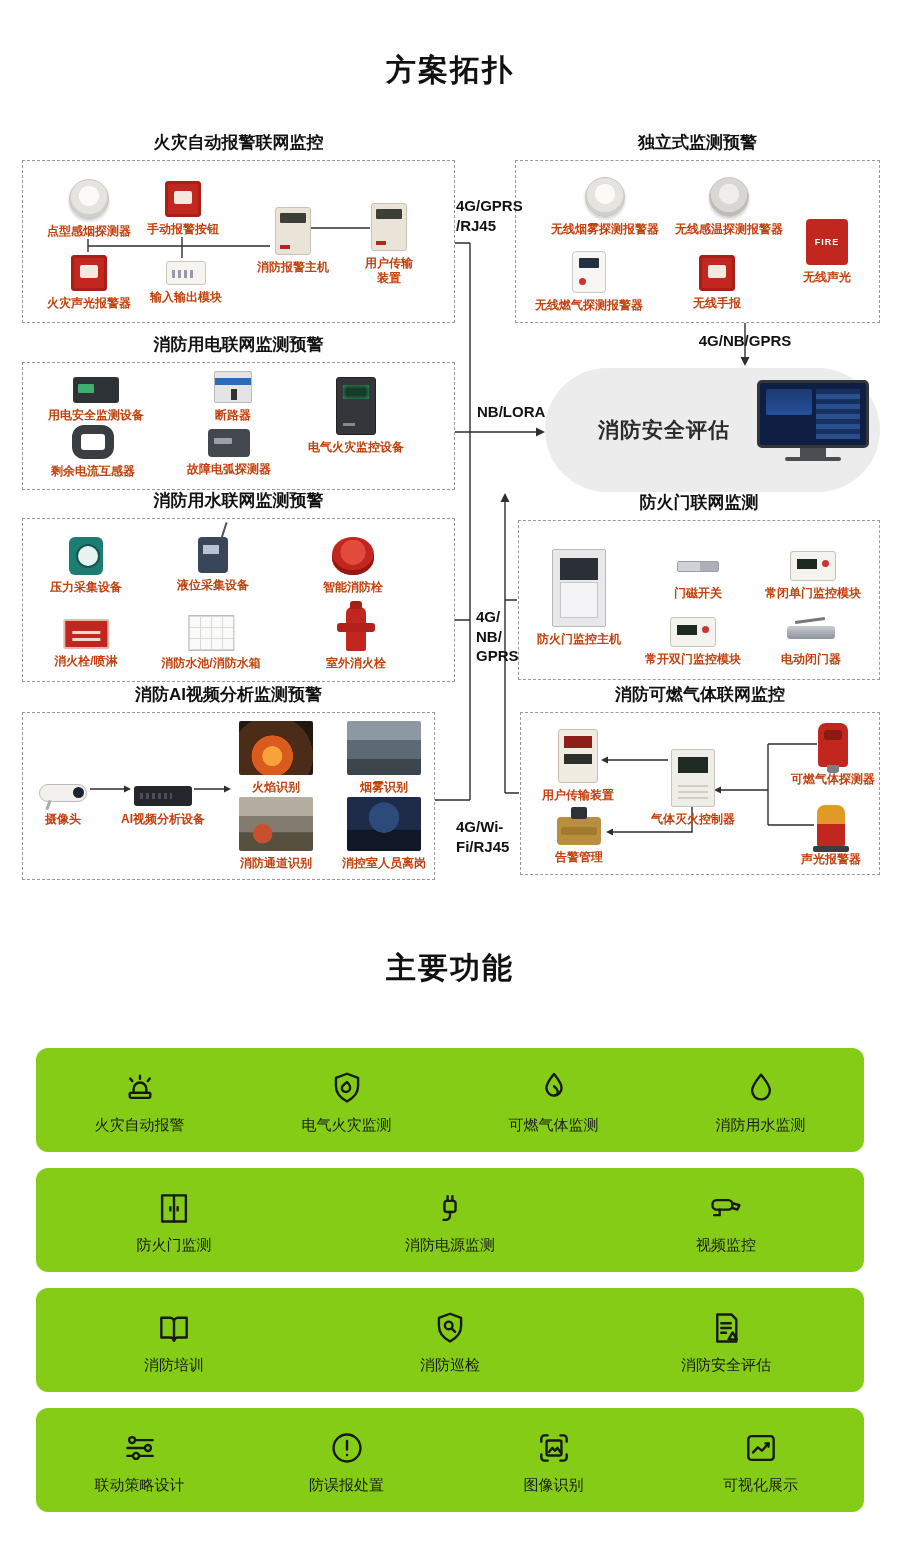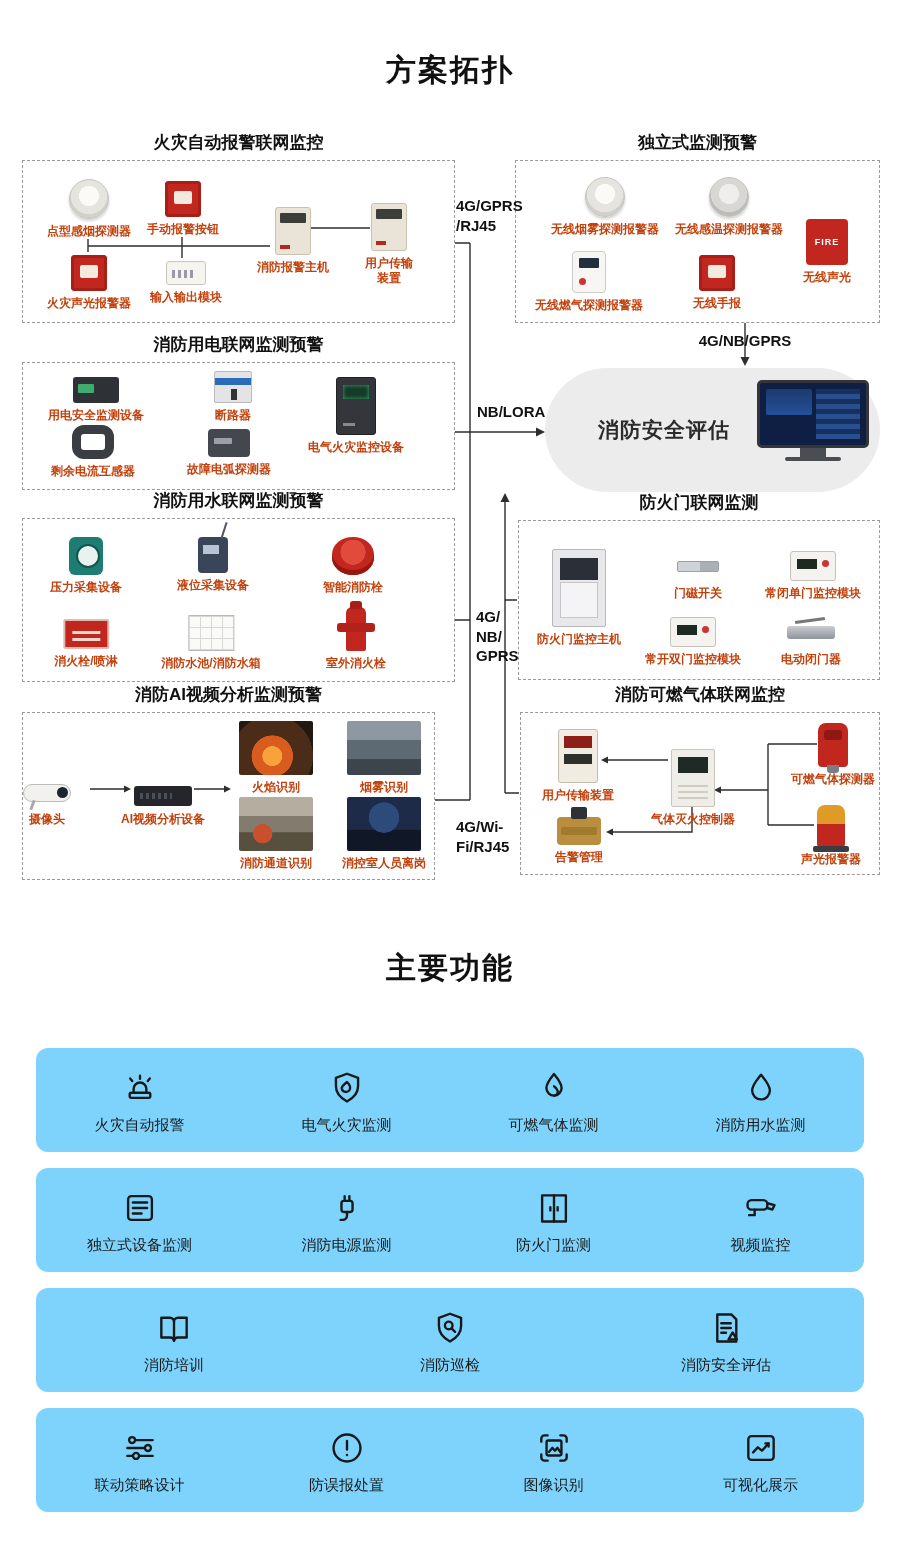--- a/index.html
+++ b/index.html
@@ -88,21 +88,21 @@
   .dv-beacon::after{content:"";position:absolute;left:-4px;bottom:-5px;width:36px;height:6px;background:#3a3d42;border-radius:2px}
   .linklbl{position:absolute;font-size:15px;font-weight:700;color:#111;line-height:1.3;z-index:3}
   .platform{position:absolute;left:545px;top:368px;width:335px;height:124px;background:#ececec;border-radius:62px;z-index:2}
   .platform .plabel{position:absolute;left:26px;top:0;height:100%;width:186px;display:flex;align-items:center;justify-content:center;font-size:21px;font-weight:700;color:#2b2b2b;letter-spacing:1px}
   .monitor{position:absolute;left:212px;top:12px;width:112px}
   .monitor .scr{width:112px;height:68px;background:#0f1f43;border:3px solid #33353a;border-radius:5px;position:relative;overflow:hidden}
   .monitor .scr::before{content:"";position:absolute;left:6px;top:6px;width:46px;height:26px;background:linear-gradient(180deg,#1c3a6e,#25509b);border-radius:2px}
   .monitor .scr::after{content:"";position:absolute;right:6px;top:6px;width:44px;height:50px;background:repeating-linear-gradient(0deg,#2a4f8f 0 5px,#16305f 5px 10px)}
   .monitor .stand{width:26px;height:9px;background:#4a4d52;margin:0 auto}
   .monitor .base{width:56px;height:4px;background:#4a4d52;margin:0 auto;border-radius:2px}
-  .frow{position:absolute;left:36px;width:828px;height:104px;background:#7dd3fc;border-radius:12px;display:flex}
+  .frow{position:absolute;left:36px;width:828px;height:104px;background:#84cc16;border-radius:12px;display:flex}
   .fcell{flex:1;display:flex;flex-direction:column;align-items:center;justify-content:center;gap:9px;padding-top:4px}
   .fic svg{width:38px;height:38px;fill:none;stroke:#17181a;stroke-width:1.5;stroke-linecap:round;stroke-linejoin:round;display:block}
   .flabel{font-size:15px;color:#1a1a1a}
 </style>
 </head>
 <body>
 
 <div class="page">
 
   <div class="main-title" style="top:50px">方案拓扑</div>
@@ -258,21 +258,21 @@
     <div class="ti" style="left:292px;top:96px">
       <div class="vslot" style="height:30px">
           <div class="dvc dv-closer"></div>
         </div>
       <div class="lbl">电动闭门器</div>
     </div>
   </div>
 
   <div class="tbox" style="left:22px;top:712px;width:413px;height:168px">
     <div class="tbox-title">消防AI视频分析监测预警</div>
-    <div class="ti" style="left:24px;top:66px">
+    <div class="ti" style="left:40px;top:66px">
       <div class="vslot" style="height:28px">
           <div class="dvc dv-camera"></div>
         </div>
       <div class="lbl">摄像头</div>
     </div>
     <div class="ti" style="left:140px;top:72px">
       <div class="vslot" style="height:22px">
           <div class="dvc dv-ai"></div>
         </div>
       <div class="lbl">AI视频分析设备</div>
@@ -373,43 +373,34 @@
           </svg>
         </span>
       <div class="flabel">消防用水监测</div>
     </div>
   </div>
 
   <div class="frow" style="top:1168px">
     <div class="fcell">
       <span class="fic">
           <svg viewBox="0 0 24 24">
-            <rect x="4.5" y="4.5" width="15" height="15" rx="2"></rect>
-            <path d="M7.5 8.5h9M7.5 12h9M7.5 15.5h5.5"></path>
-          </svg>
-        </span>
-      <div class="flabel">独立式设备监测</div>
+            <rect x="4.5" y="4" width="15" height="16.5"></rect>
+            <path d="M12 4v16.5M9.7 11.5v2M14.3 11.5v2"></path>
+          </svg>
+        </span>
+      <div class="flabel">防火门监测</div>
     </div>
     <div class="fcell">
       <span class="fic">
           <svg viewBox="0 0 24 24">
             <rect x="8.5" y="7.5" width="7" height="7" rx="1.5"></rect>
             <path d="M10.5 7.5V4.5M13.5 7.5V4.5M12 14.5v2.3a2.7 2.7 0 0 1-2.7 2.7H8"></path>
           </svg>
         </span>
       <div class="flabel">消防电源监测</div>
-    </div>
-    <div class="fcell">
-      <span class="fic">
-          <svg viewBox="0 0 24 24">
-            <rect x="4.5" y="4" width="15" height="16.5"></rect>
-            <path d="M12 4v16.5M9.7 11.5v2M14.3 11.5v2"></path>
-          </svg>
-        </span>
-      <div class="flabel">防火门监测</div>
     </div>
     <div class="fcell">
       <span class="fic">
           <svg viewBox="0 0 24 24">
             <rect x="3.5" y="7" width="12.5" height="6" rx="2.5"></rect>
             <path d="M16 9l4.5 1.2-1.3 2.8L16 12M8 13v3.5H4.5"></path>
           </svg>
         </span>
       <div class="flabel">视频监控</div>
     </div>

